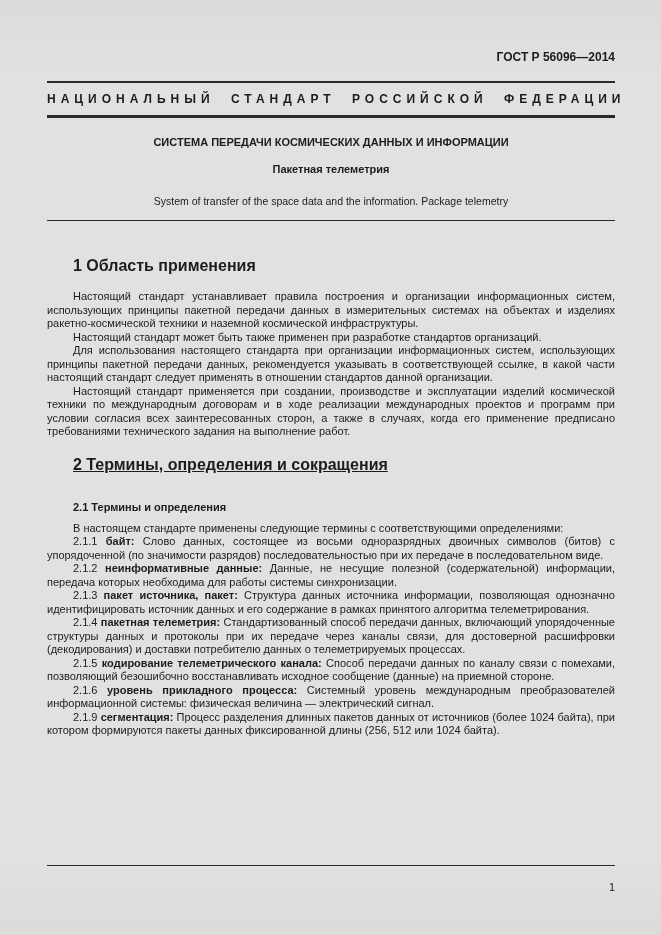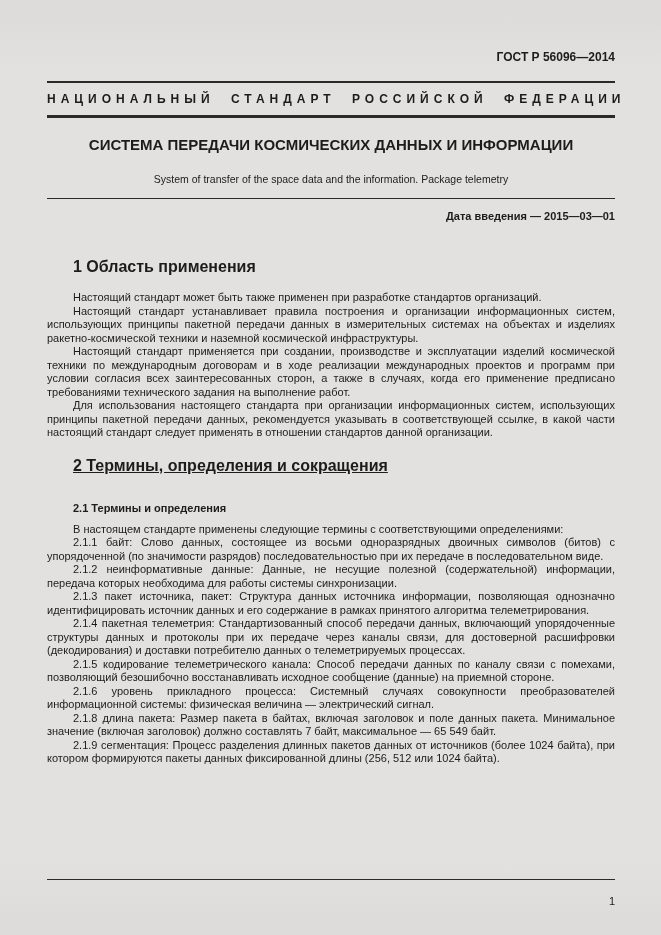--- a/index.html
+++ b/index.html
@@ -11,21 +11,21 @@
     height: 935px;
     background: #dedddb;
     font-family: "Liberation Sans", "DejaVu Sans", sans-serif;
     color: #1c1c1c;
     -webkit-font-smoothing: antialiased;
   }
   .page {
     box-sizing: border-box;
     width: 661px;
     height: 935px;
-    padding: 50px 46px 28px 47px;
+    padding: 50px 46px 42px 47px;
     background: linear-gradient(180deg, #dcdbd9 0%, #e2e1df 8%, #e2e1df 92%, #dcdbd9 100%);
     display: flex;
     flex-direction: column;
   }
   .doc-code {
     text-align: right;
     font-weight: bold;
     font-size: 12px;
     margin-bottom: 17px;
   }
@@ -42,21 +42,21 @@
     font-weight: bold;
     font-size: 12px;
     letter-spacing: 5px;
     word-spacing: 8px;
     margin: 9px 0 9px 0;
     white-space: nowrap;
   }
   .title-main {
     text-align: center;
     font-weight: bold;
-    font-size: 15px;
+    font-size: 11px;
     margin-top: 18px;
   }
   .title-sub {
     text-align: center;
     font-weight: bold;
     font-size: 11px;
     margin-top: 15px;
   }
   .title-en {
     text-align: center;
@@ -87,21 +87,21 @@
     margin: 14px 0 9px 0;
     text-indent: 26px;
   }
   .para {
     font-size: 11px;
     line-height: 13.5px;
     text-align: justify;
     text-indent: 26px;
     margin: 0;
   }
-  .b { font-weight: normal; margin-top: 24px; }
+  .b { font-weight: bold; margin-top: 24px; }
   .footer {
     margin-top: auto;
   }
   .edition {
     font-weight: bold;
     font-style: italic;
     font-size: 10.5px;
     margin-top: 6px;
   }
   .page-num {
@@ -115,51 +115,50 @@
 
 <div class="page">
 
   <div class="doc-code">ГОСТ Р 56096—2014</div>
   <div class="rule rule-medium"></div>
 
   <div class="banner">НАЦИОНАЛЬНЫЙ СТАНДАРТ РОССИЙСКОЙ ФЕДЕРАЦИИ</div>
   <div class="rule rule-thick"></div>
 
   <div class="title-main">СИСТЕМА ПЕРЕДАЧИ КОСМИЧЕСКИХ ДАННЫХ И ИНФОРМАЦИИ</div>
+  <div class="title-sub">Пакетная телеметрия</div>
   <div class="title-en">System of transfer of the space data and the information. Package telemetry</div>
   <div class="rule rule-thin"></div>
 
-  <div class="date-line">Дата введения — 2015—03—01</div>
 
   <div class="h-section">1 Область применения</div>
 
+  <p class="para">Настоящий стандарт устанавливает правила построения и организации информационных систем, использующих принципы пакетной передачи данных в измерительных системах на объектах и изделиях ракетно-космической техники и наземной космической инфраструктуры.</p>
   <p class="para">Настоящий стандарт может быть также применен при разработке стандартов организаций.</p>
-  <p class="para">Настоящий стандарт устанавливает правила построения и организации информационных систем, использующих принципы пакетной передачи данных в измерительных системах на объектах и изделиях ракетно-космической техники и наземной космической инфраструктуры.</p>
+  <p class="para">Для использования настоящего стандарта при организации информационных систем, использующих принципы пакетной передачи данных, рекомендуется указывать в соответствующей ссылке, в какой части настоящий стандарт следует применять в отношении стандартов данной организации.</p>
   <p class="para">Настоящий стандарт применяется при создании, производстве и эксплуатации изделий космической техники по международным договорам и в ходе реализации международных проектов и программ при условии согласия всех заинтересованных сторон, а также в случаях, когда его применение предписано требованиями технического задания на выполнение работ.</p>
-  <p class="para">Для использования настоящего стандарта при организации информационных систем, использующих принципы пакетной передачи данных, рекомендуется указывать в соответствующей ссылке, в какой части настоящий стандарт следует применять в отношении стандартов данной организации.</p>
 
   <div class="h-section second">2 Термины, определения и сокращения</div>
   <div class="h-sub">2.1 Термины и определения</div>
 
   <p class="para">В настоящем стандарте применены следующие термины с соответствующими определениями:</p>
 
   <p class="para"><span>2.1.1</span> <span class="b">байт:</span> <span>Слово данных, состоящее из восьми одноразрядных двоичных символов (битов) с упорядоченной (по значимости разрядов) последовательностью при их передаче в последовательном виде.</span></p>
 
   <p class="para"><span>2.1.2</span> <span class="b">неинформативные данные:</span> <span>Данные, не несущие полезной (содержательной) информации, передача которых необходима для работы системы синхронизации.</span></p>
 
   <p class="para"><span>2.1.3</span> <span class="b">пакет источника, пакет:</span> <span>Структура данных источника информации, позволяющая однозначно идентифицировать источник данных и его содержание в рамках принятого алгоритма телеметрирования.</span></p>
 
   <p class="para"><span>2.1.4</span> <span class="b">пакетная телеметрия:</span> <span>Стандартизованный способ передачи данных, включающий упорядоченные структуры данных и протоколы при их передаче через каналы связи, для достоверной расшифровки (декодирования) и доставки потребителю данных о телеметрируемых процессах.</span></p>
 
   <p class="para"><span>2.1.5</span> <span class="b">кодирование телеметрического канала:</span> <span>Способ передачи данных по каналу связи с помехами, позволяющий безошибочно восстанавливать исходное сообщение (данные) на приемной стороне.</span></p>
 
-  <p class="para"><span>2.1.6</span> <span class="b">уровень прикладного процесса:</span> <span>Системный случаях совокупности преобразователей информационной системы: физическая величина — электрический сигнал.</span></p>
+  <p class="para"><span>2.1.6</span> <span class="b">уровень прикладного процесса:</span> <span>Системный уровень международным преобразователей информационной системы: физическая величина — электрический сигнал.</span></p>
 
 
-  <p class="para"><span>2.1.8</span> <span class="b">длина пакета:</span> <span>Размер пакета в байтах, включая заголовок и поле данных пакета. Минимальное значение (включая заголовок) должно составлять 7 байт, максимальное — 65 549 байт.</span></p>
 
   <p class="para"><span>2.1.9</span> <span class="b">сегментация:</span> <span>Процесс разделения длинных пакетов данных от источников (более 1024 байта), при котором формируются пакеты данных фиксированной длины (256, 512 или 1024 байта).</span></p>
 
   <div class="footer">
     <div class="rule rule-thin"></div>
     <div class="page-num">1</div>
   </div>
 
 </div>
 

